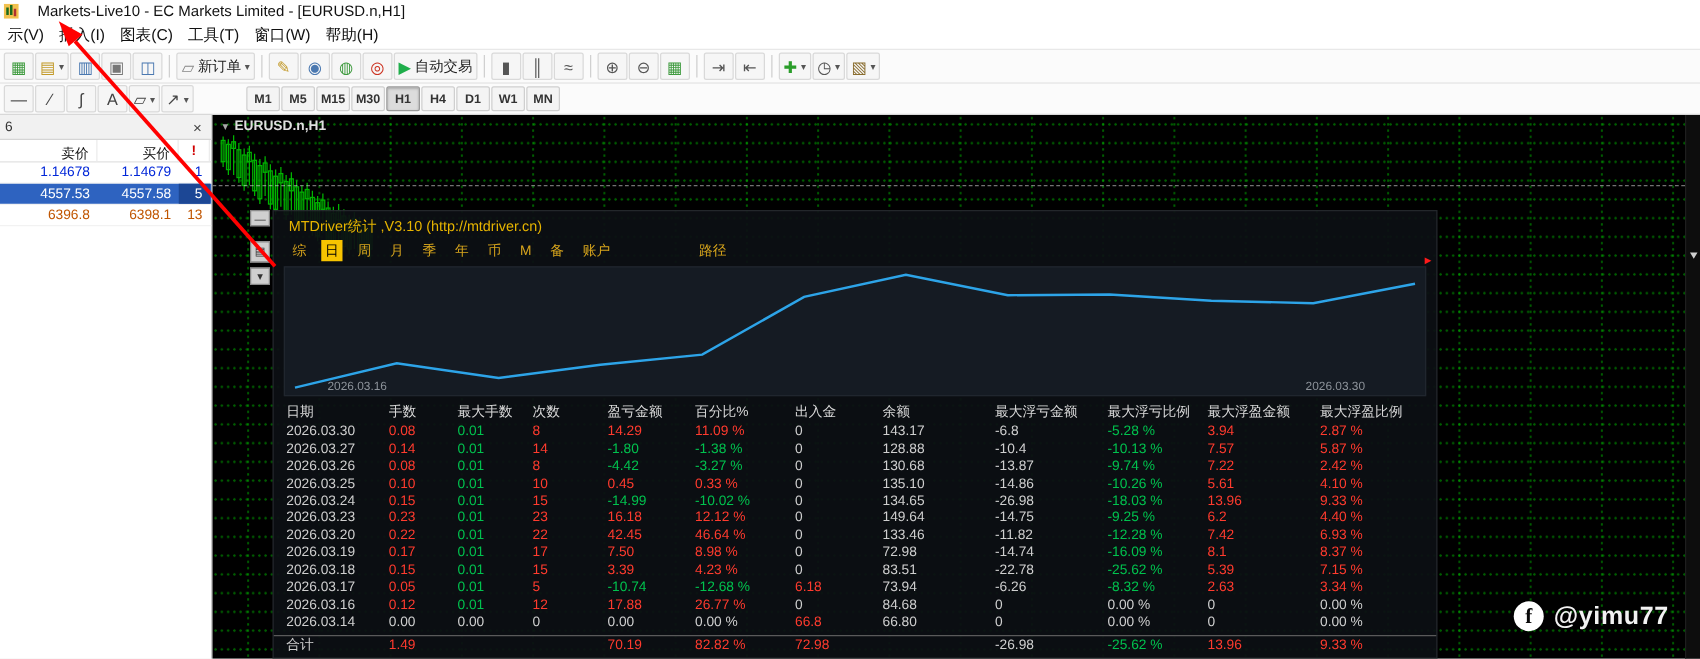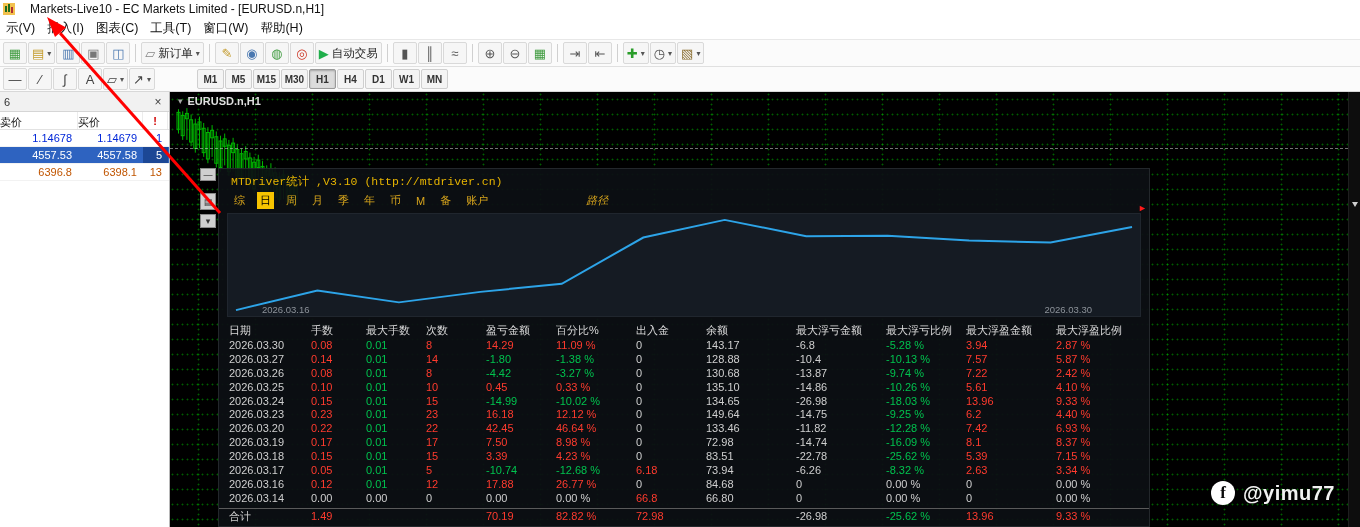--- a/index.html
+++ b/index.html
@@ -26,21 +26,21 @@
 
   
   .content{display:flex;height:435px;}
 
   
   .market-watch{width:170px;background:#fff;border-right:1px solid #b8b8b8;font-size:11px;position:relative;flex:none;}
   .mw-header{height:20px;background:#f1f1f1;border-bottom:1px solid #d5d5d5;display:flex;align-items:center;
     justify-content:space-between;padding:0 4px;color:#333;}
   .mw-close{width:14px;height:14px;display:flex;align-items:center;justify-content:center;color:#444;font-size:12px;cursor:pointer;}
   .mw-cols{display:flex;height:18px;border-bottom:1px solid #e2e2e2;color:#111;}
-  .mw-col{padding-top:3px;padding-right:6px;border-right:1px solid #ececec;}
+  .mw-col{padding-top:3px;padding-right:6px;text-align:right;border-right:1px solid #ececec;}
   .mw-sell{width:78px;}.mw-buy{width:65px;}.mw-spread{width:25px;}
   .mw-cols .mw-spread{color:#d00000;font-weight:bold;text-align:center;padding-right:0;}
   .mwrow{display:flex;height:17px;border-bottom:1px solid #f2f2f2;cursor:pointer;}
   .mwcell{padding-top:2px;padding-right:6px;text-align:right;}
   .mwrow.up{color:#0026d8;}
   .mwrow.down{color:#c05500;}
   .mwrow.selected{background:#2e63c0;color:#fff;}
   .mwrow.selected .mw-spread{background:#1c4795;}
 
   
@@ -56,25 +56,25 @@
   .price-line{position:absolute;left:0;right:12px;top:56px;border-top:1px dashed rgba(210,210,210,.55);z-index:1;}
   .side-btn{position:absolute;left:30px;width:16px;background:#cfcfcf;border:1px solid #8a8a8a;color:#333;
     display:flex;align-items:center;justify-content:center;z-index:6;font-size:9px;cursor:pointer;}
   .scroll-strip{position:absolute;right:0;top:0;bottom:0;width:12px;background:#0d0d0d;border-left:1px solid #1e1e1e;z-index:2;cursor:pointer;}
   .scroll-arrow{position:absolute;top:110px;left:3px;width:0;height:0;
     border-left:3px solid transparent;border-right:3px solid transparent;border-top:5px solid #cfcfcf;}
 
   
   .panel{position:absolute;left:48px;top:76px;width:932px;height:359px;z-index:5;
     background:rgba(12,15,19,.93);border:1px solid rgba(80,85,92,.35);}
-  .panel-title{position:absolute;top:5px;left:12px;color:#e6b400;font-size:11.5px;white-space:nowrap;font-family:Liberation Mono, monospace;}
+  .panel-title{position:absolute;top:5px;left:12px;color:#e6b400;font-size:11.5px;white-space:nowrap;}
   .panel-tabs{position:absolute;top:23px;left:12px;display:flex;gap:9px;align-items:center;}
   .tab{color:#d8a51c;font-size:11px;padding:1px 3px;cursor:pointer;white-space:nowrap;}
   .tab.active{background:#f7c400;color:#000;}
-  .tab.gap{margin-left:83px;font-style:italic;}
+  .tab.gap{margin-left:56px;}
   .overflow-marker{position:absolute;top:34px;right:2px;color:#ff1a1a;font-size:9px;}
   .equity{position:absolute;top:44px;left:8px;right:8px;height:104px;background:#151b23;border:1px solid #20262e;overflow:hidden;}
   .equity svg{position:absolute;inset:0;width:100%;height:100%;}
   .ax-label{position:absolute;bottom:1px;color:#8d939a;font-size:9.5px;}
   .ax-left{left:34px;}
   .ax-right{right:48px;}
   .ptable{position:absolute;top:154px;left:0;right:0;}
   .prow{display:grid;grid-template-columns:82px 55px 60px 60px 70px 80px 70px 90px 90px 80px 90px 85px;
     padding-left:10px;height:13.9px;line-height:13.9px;font-size:11px;white-space:nowrap;}
   .phead{color:#d8d8d8;height:15px;line-height:15px;margin-bottom:1px;}

